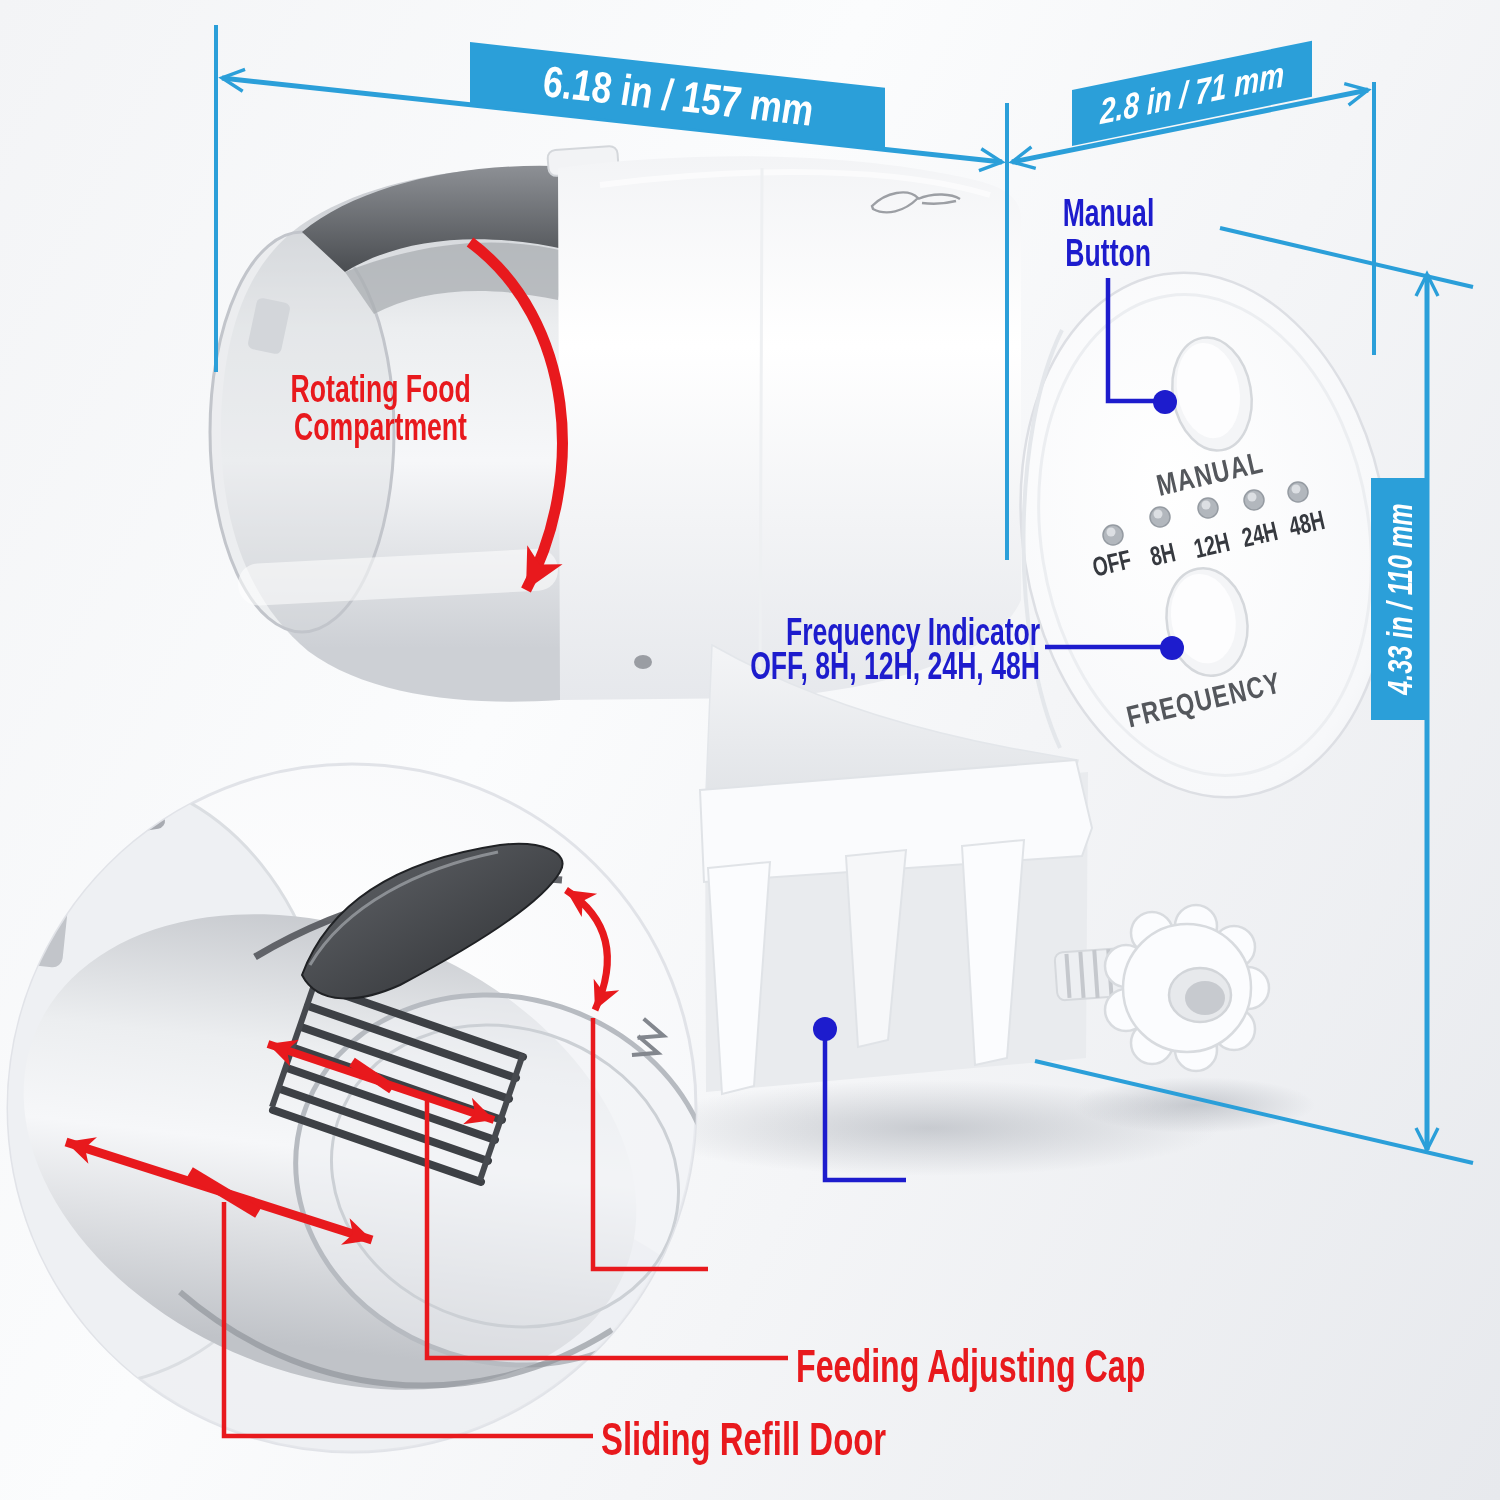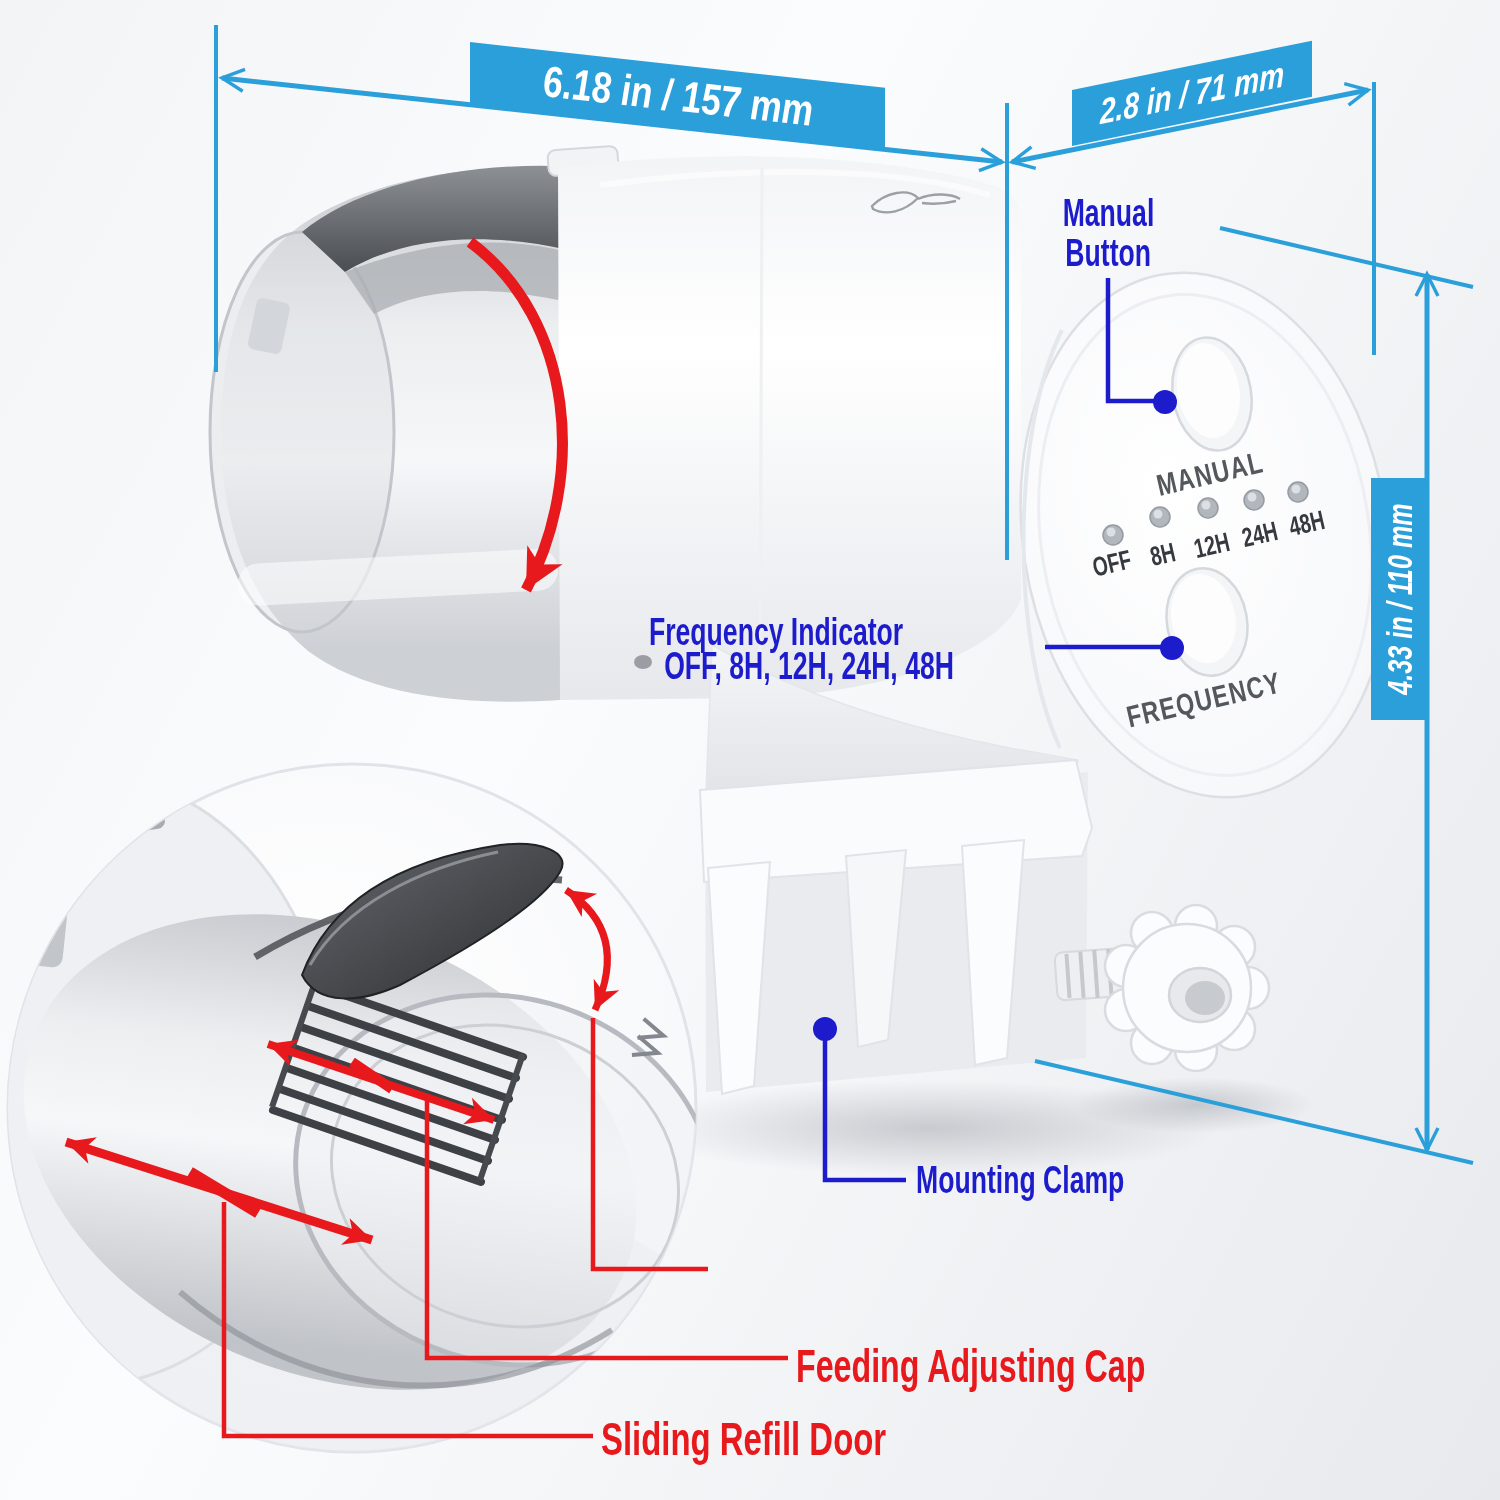--- a/index.html
+++ b/index.html
@@ -256,34 +256,35 @@
 <div class="banner" style="left:470px;top:42px;width:415px;height:62px;transform:skewY(6.3deg);transform-origin:left top;font-size:44px;">
   <span class="sq" style="transform:scaleX(.8);">6.18 in / 157 mm</span>
 </div>
 <div class="banner" style="left:1072px;top:90px;width:240px;height:56px;transform:skewY(-11.6deg);transform-origin:left top;font-size:36px;">
   <span class="sq" style="transform:scaleX(.78);">2.8 in / 71 mm</span>
 </div>
 <div class="banner" style="left:1371px;top:478px;width:57px;height:242px;font-size:35px;">
   <span style="position:absolute;left:50%;top:50%;transform:translate(-50%,-50%) rotate(-90deg) scaleX(.72);white-space:nowrap;">4.33 in / 110 mm</span>
 </div>
 
+<div class="lbl red" style="left:230px;top:370px;width:302px;text-align:center;font-size:38px;line-height:38px;">
+  <span class="sq">Rotating Food</span><br>
+  <span class="sq">Compartment</span>
+</div>
 
 <div class="lbl blue" style="left:958px;top:193px;width:300px;text-align:center;font-size:38px;line-height:40px;">
   <span class="sq">Manual</span><br>
   <span class="sq">Button</span>
 </div>
 
-<div class="lbl blue" style="left:540px;top:615px;width:500px;text-align:left;font-size:38px;line-height:34px;">
+<div class="lbl blue" style="left:540px;top:615px;width:500px;text-align:right;font-size:38px;line-height:34px;">
   <span class="sqR">Frequency Indicator</span><br>
   <span class="sqR">OFF, 8H, 12H, 24H, 48H</span>
 </div>
 
-<div class="lbl blue" style="left:916px;top:1161px;font-size:38px;">
-  <span class="sqL">Mounting Clamp</span>
-</div>
 
 
 <div class="lbl red" style="left:796px;top:1343px;font-size:46px;">
   <span class="sqL">Feeding Adjusting Cap</span>
 </div>
 
 <div class="lbl red" style="left:601px;top:1415px;font-size:47px;">
   <span class="sqL">Sliding Refill Door</span>
 </div>
 

